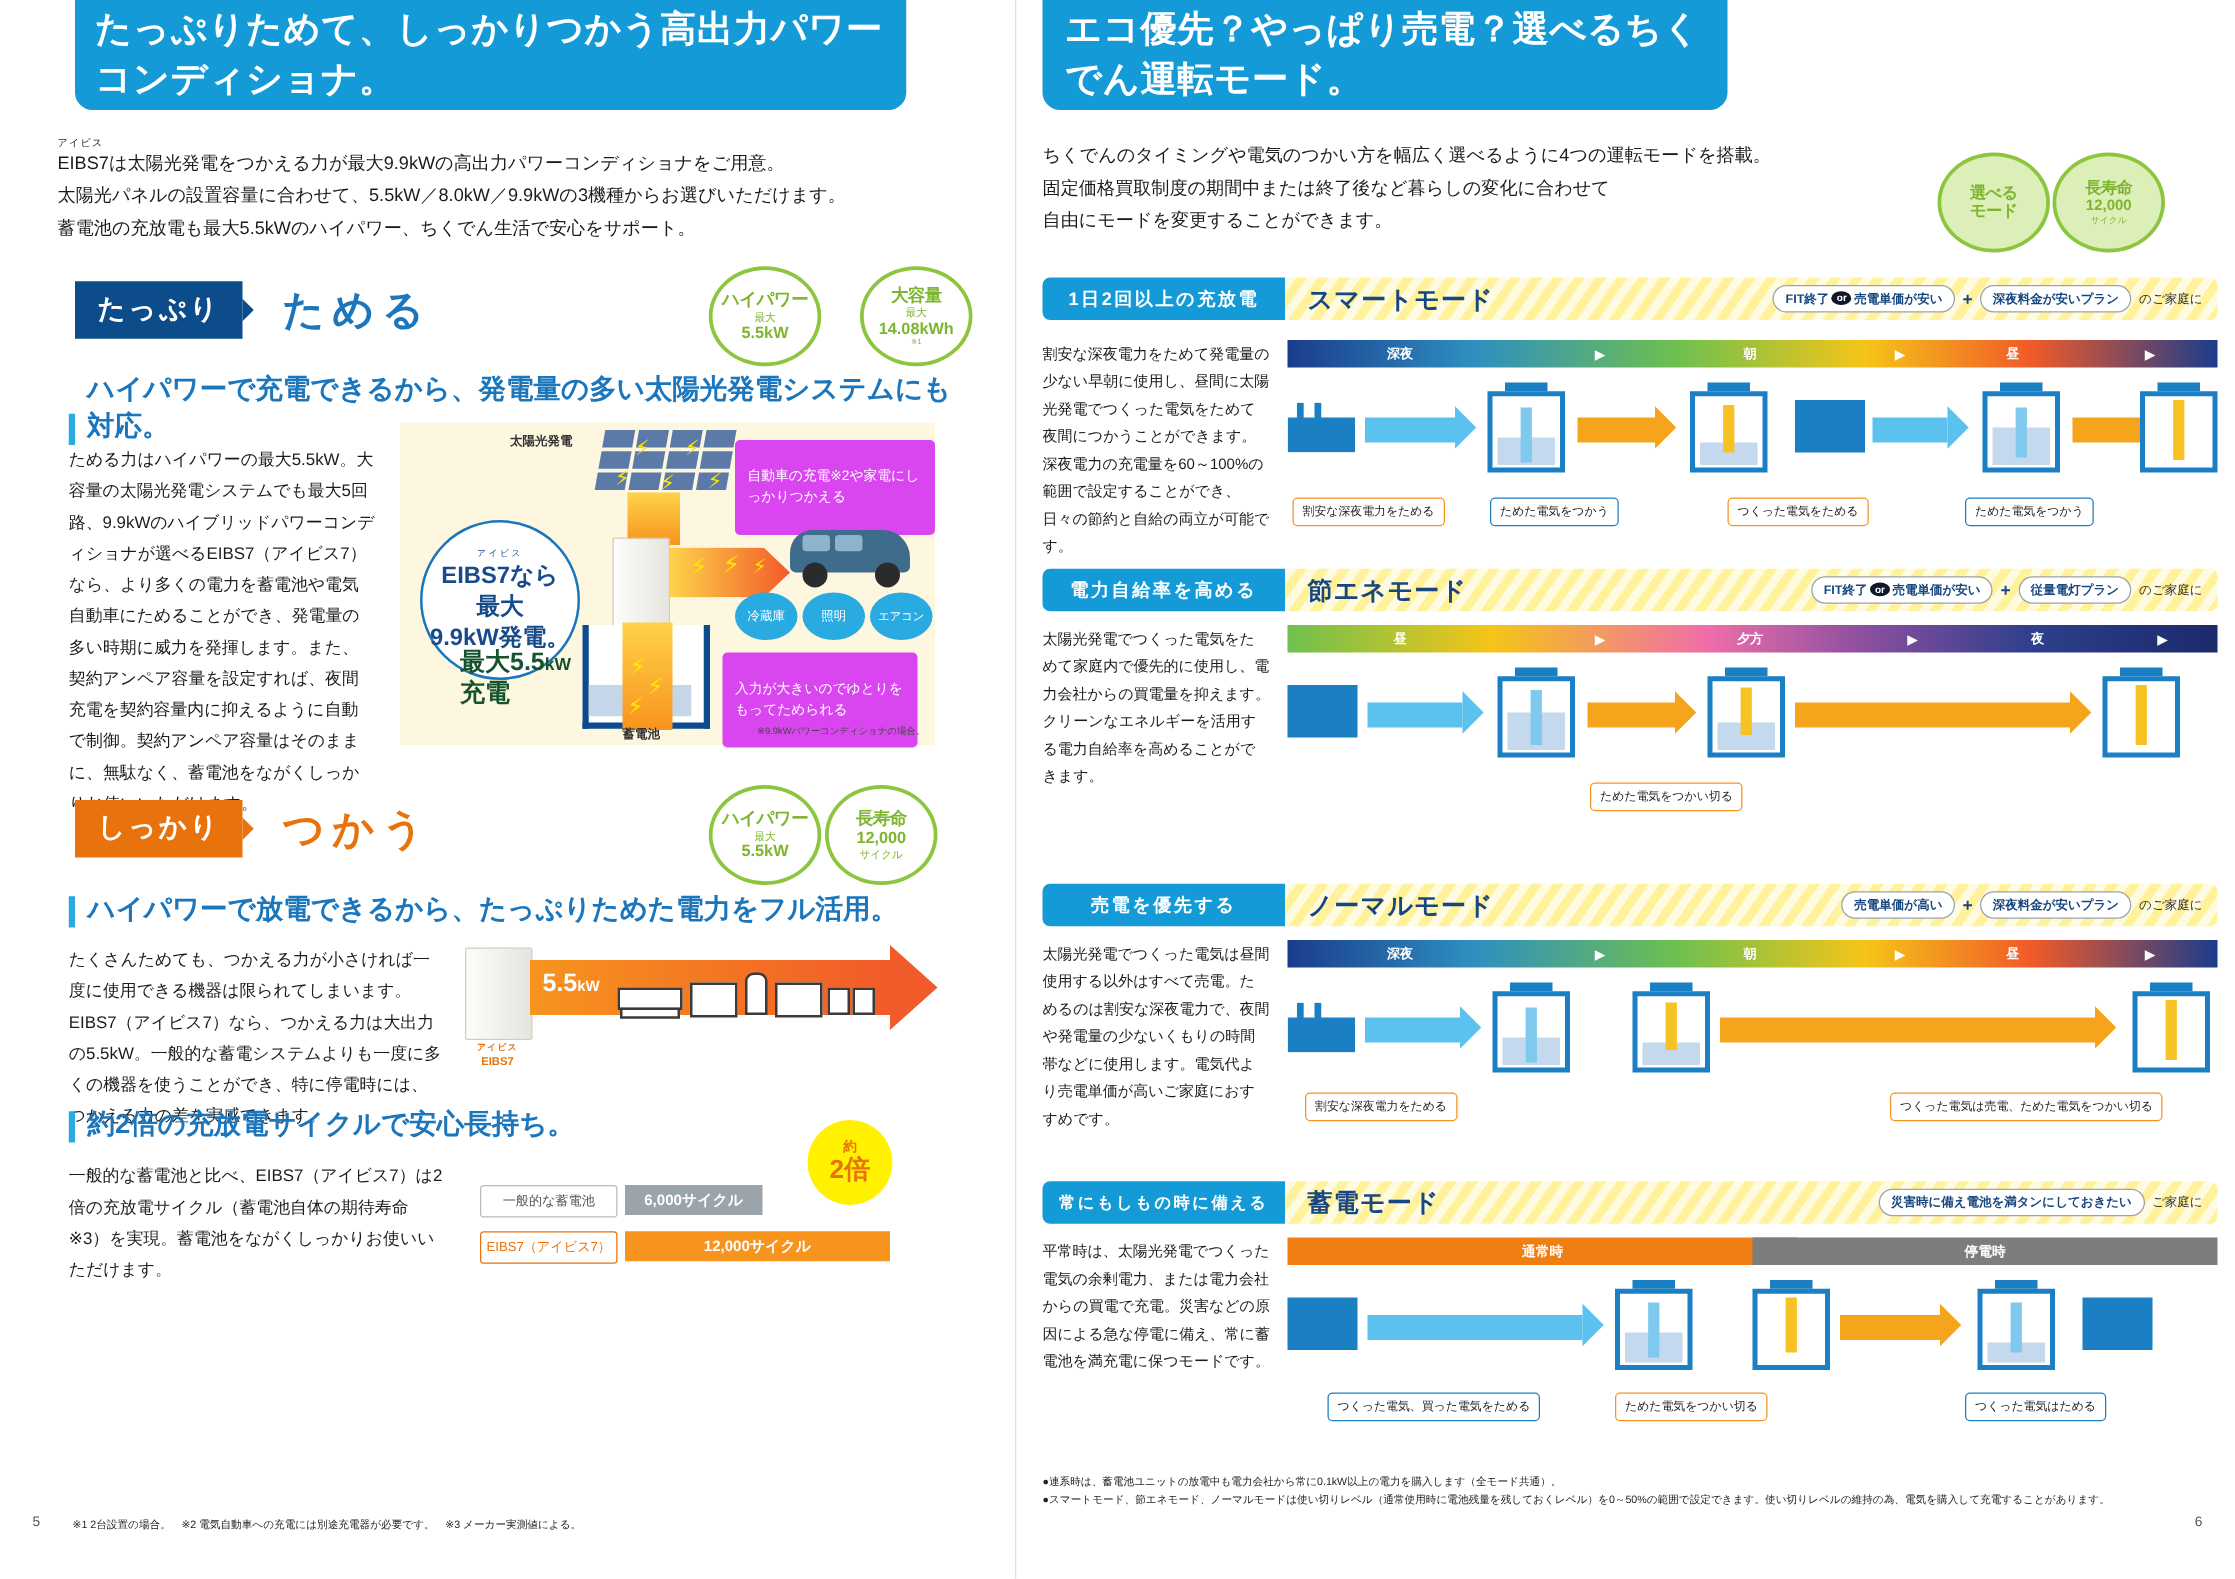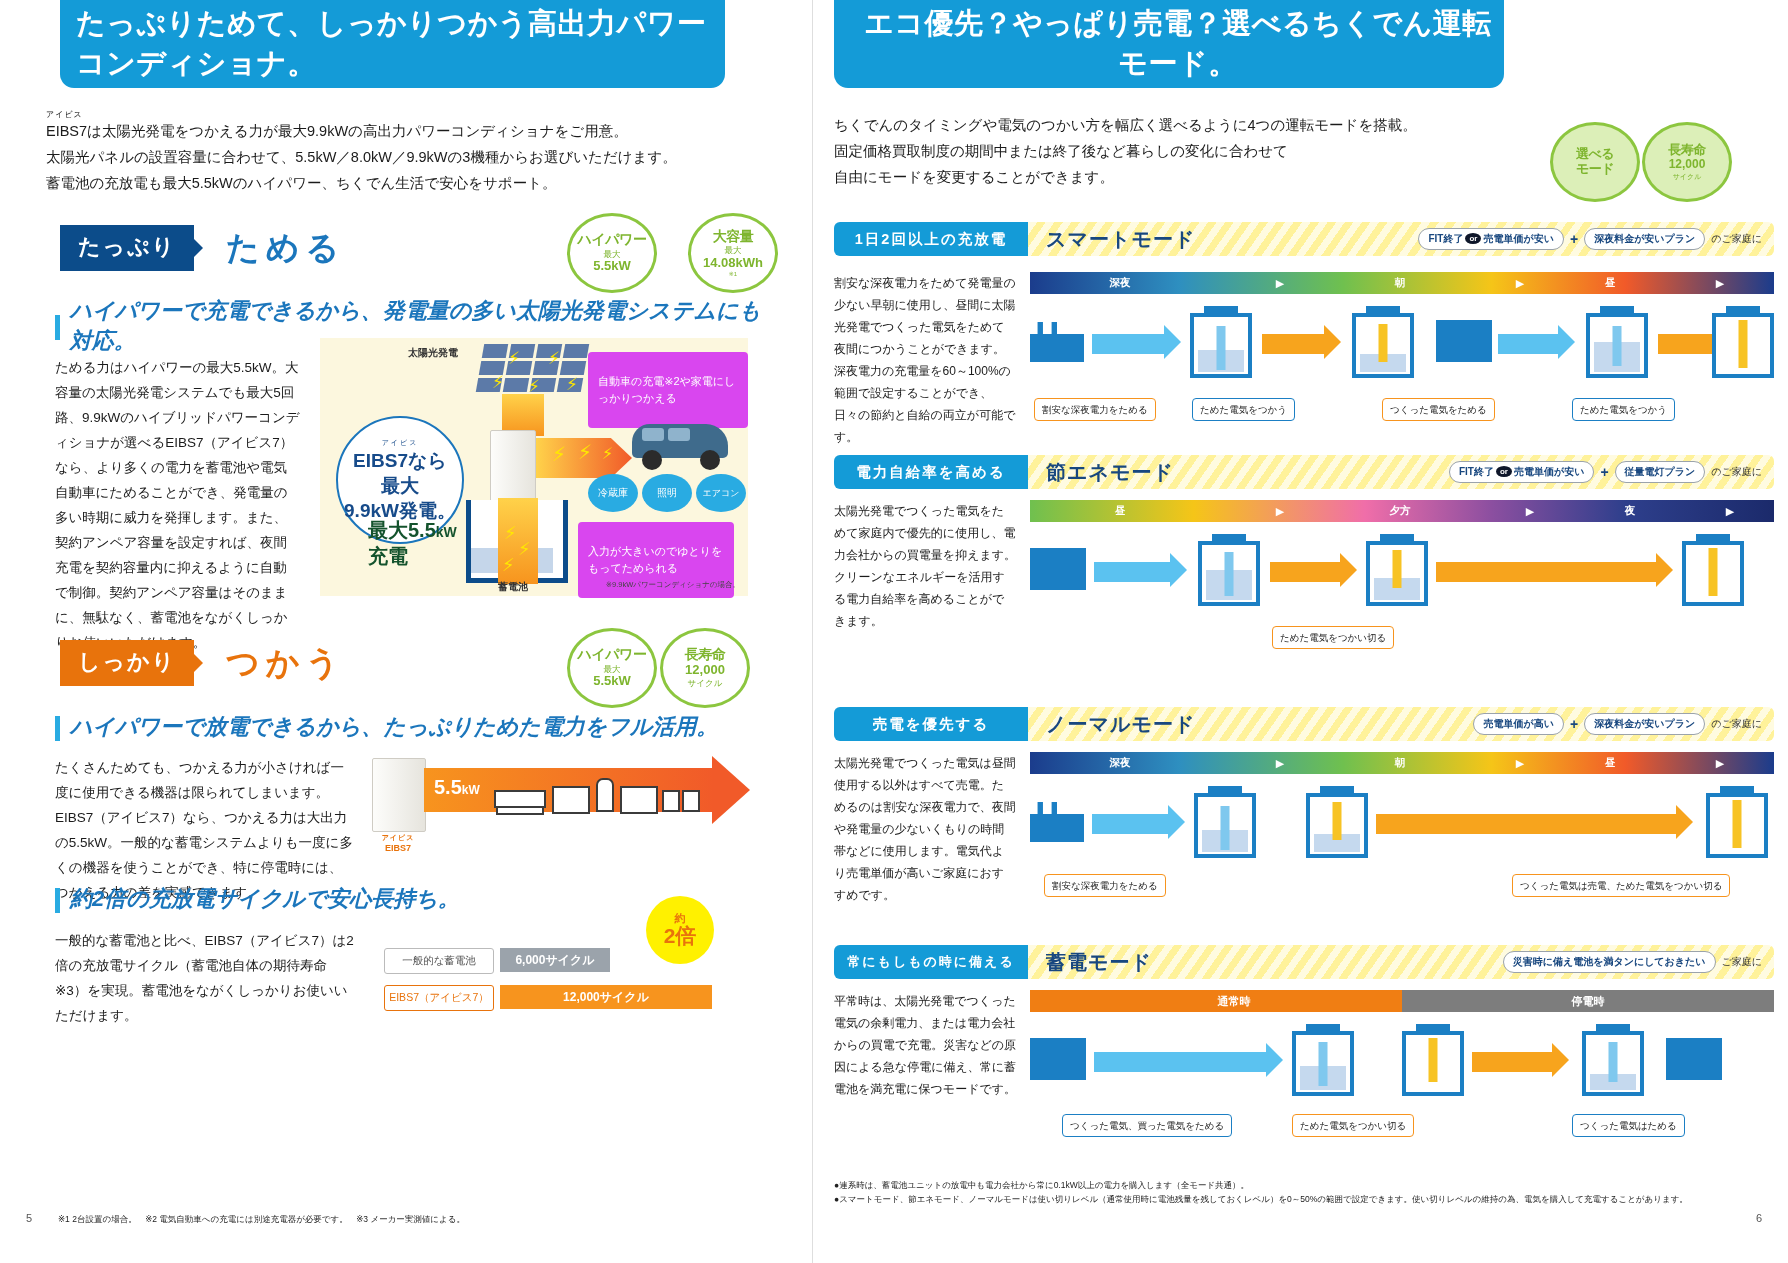--- a/index.html
+++ b/index.html
@@ -21,21 +21,21 @@
     position:absolute;
     background:#149BD7;
     border-radius:0 0 14px 14px;
     color:#fff;
     display:flex;align-items:center;
     font-weight:bold;
     letter-spacing:0.5px;
     box-sizing:border-box;
   }
   .banner.left{left:60px;top:0;width:665px;height:88px;padding-left:16px;font-size:29px;}
-  .banner.right{left:22px;top:0;width:670px;height:88px;padding-left:18px;font-size:29px;text-align:center;}
+  .banner.right{left:22px;top:0;width:548px;height:88px;padding-left:18px;font-size:29px;}
 
   
   .lead{position:absolute;font-size:14.5px;line-height:26px;color:#1b1b1b;}
   .lead .ruby{display:block;font-size:8px;line-height:9px;letter-spacing:1px;margin-bottom:-1px;}
 
   
   .sec-head{position:absolute;display:flex;align-items:center;}
   .sec-tag{
     color:#fff;font-weight:bold;font-size:22px;
     padding:7px 18px 9px 18px;letter-spacing:2px;
@@ -58,21 +58,21 @@
     position:absolute;width:84px;height:74px;border-radius:50%;
     border:3px solid #8CC63F;background:#fff;
     display:flex;flex-direction:column;align-items:center;justify-content:center;
     color:#7EB52E;text-align:center;line-height:1.12;
   }
   .oval .t1{font-size:14px;font-weight:bold;letter-spacing:-0.5px;}
   .oval .t2{font-size:8.5px;margin-top:2px;}
   .oval .t3{font-size:13px;font-weight:bold;}
 
   
-  .hl{position:absolute;display:flex;align-items:center;font-style:italic;}
+  .hl{position:absolute;display:flex;align-items:flex-end;}
   .hl .bar{width:5px;height:25px;background:#29ABE2;margin-right:10px;margin-top:3px;}
   .hl .txt{font-size:22px;font-weight:bold;color:#1B76BC;letter-spacing:0px;}
 
   
   .body-copy{position:absolute;font-size:13.5px;line-height:25px;color:#1b1b1b;}
 
   
   .fig{position:absolute;background:#FCF7DE;}
   .fig-label{position:absolute;font-size:10px;font-weight:bold;color:#333;}
   .callout{

